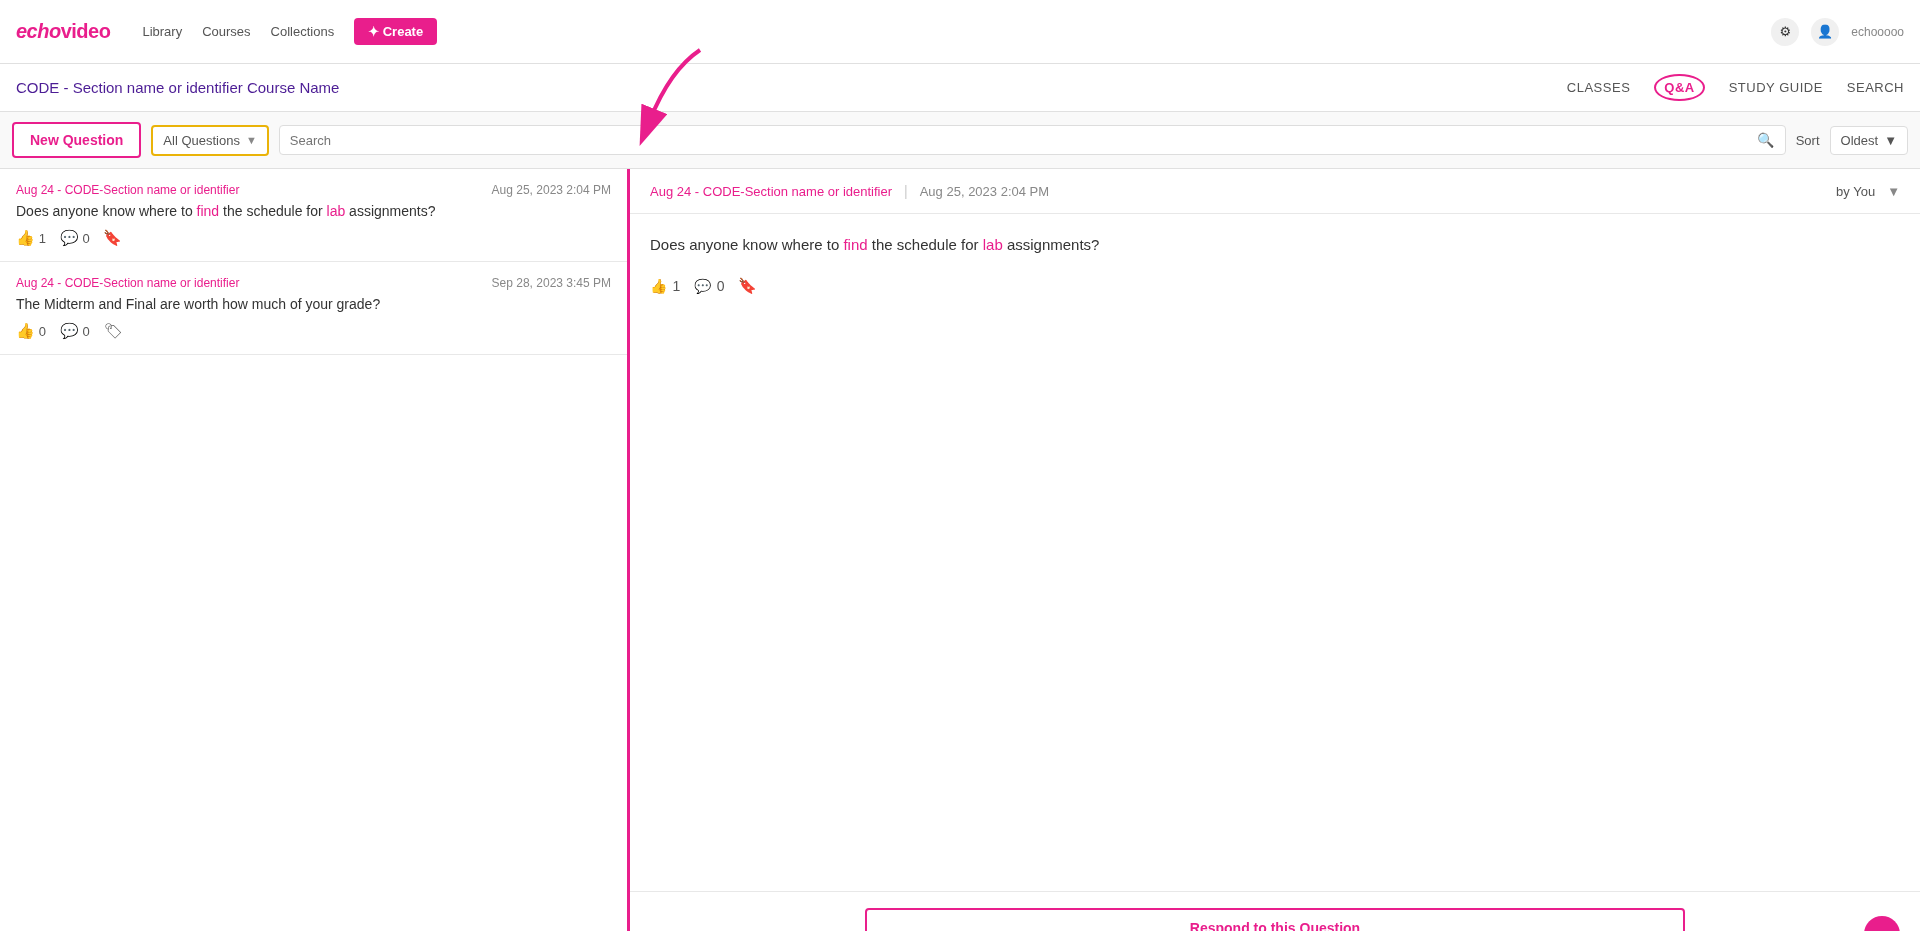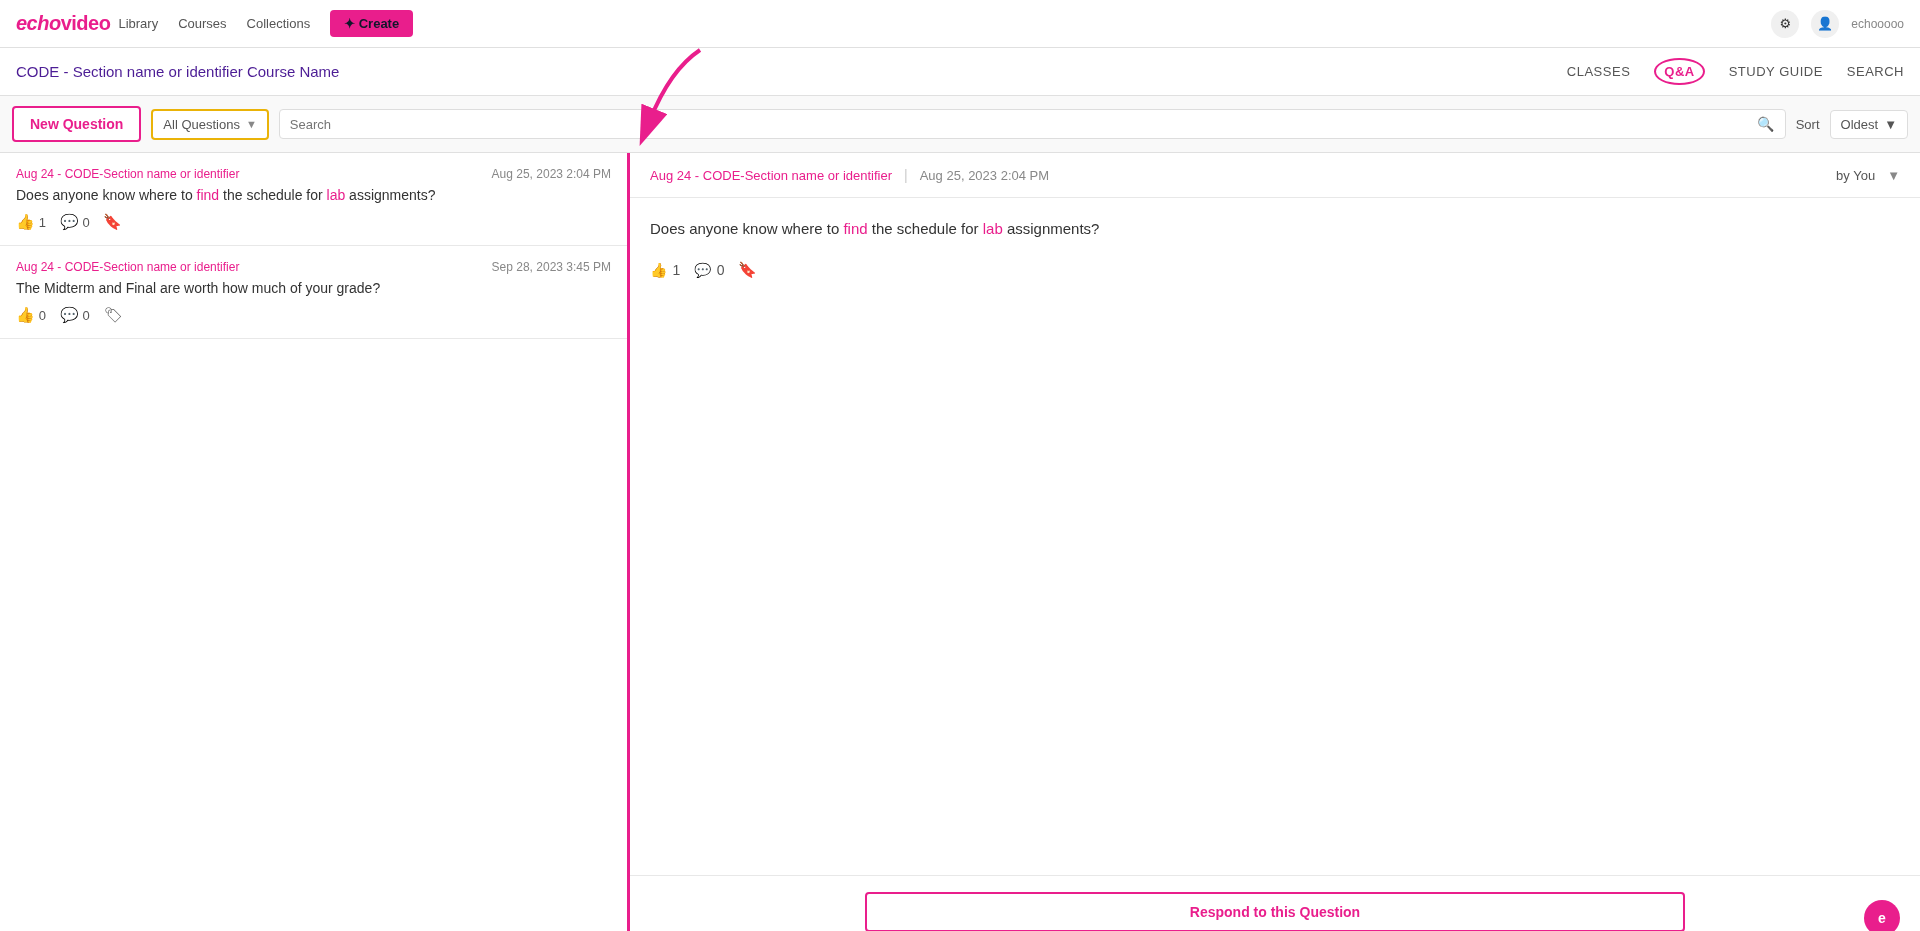--- a/index.html
+++ b/index.html
@@ -3,39 +3,40 @@
   <meta charset="utf-8">
   <style>
     * { box-sizing: border-box; margin: 0; padding: 0; }
     body { font-family: -apple-system, BlinkMacSystemFont, 'Segoe UI', Arial, sans-serif; font-size: 14px; color: #333; background: #fff; }
 
     
     .top-nav {
       display: flex;
       align-items: center;
       padding: 0 16px;
-      height: 48px;
+      height: 64px;
       border-bottom: 1px solid #e0e0e0;
+      gap: 24px;
     }
     .logo {
       display: flex;
       align-items: center;
       font-size: 20px;
       font-weight: 700;
       color: #e91e8c;
       letter-spacing: -0.5px;
     }
     .nav-links { display: flex; gap: 20px; align-items: center; margin-left: 8px; }
     .nav-link { color: #555; text-decoration: none; font-size: 13px; cursor: pointer; }
     .create-btn {
       display: flex;
       align-items: center;
       gap: 6px;
       background: #e91e8c;
-      color: #0f172a;
+      color: #ffffff;
       border: none;
       border-radius: 4px;
       padding: 6px 14px;
       font-size: 13px;
       font-weight: 600;
       cursor: pointer;
     }
     .nav-right {
       margin-left: auto;
       display: flex;

